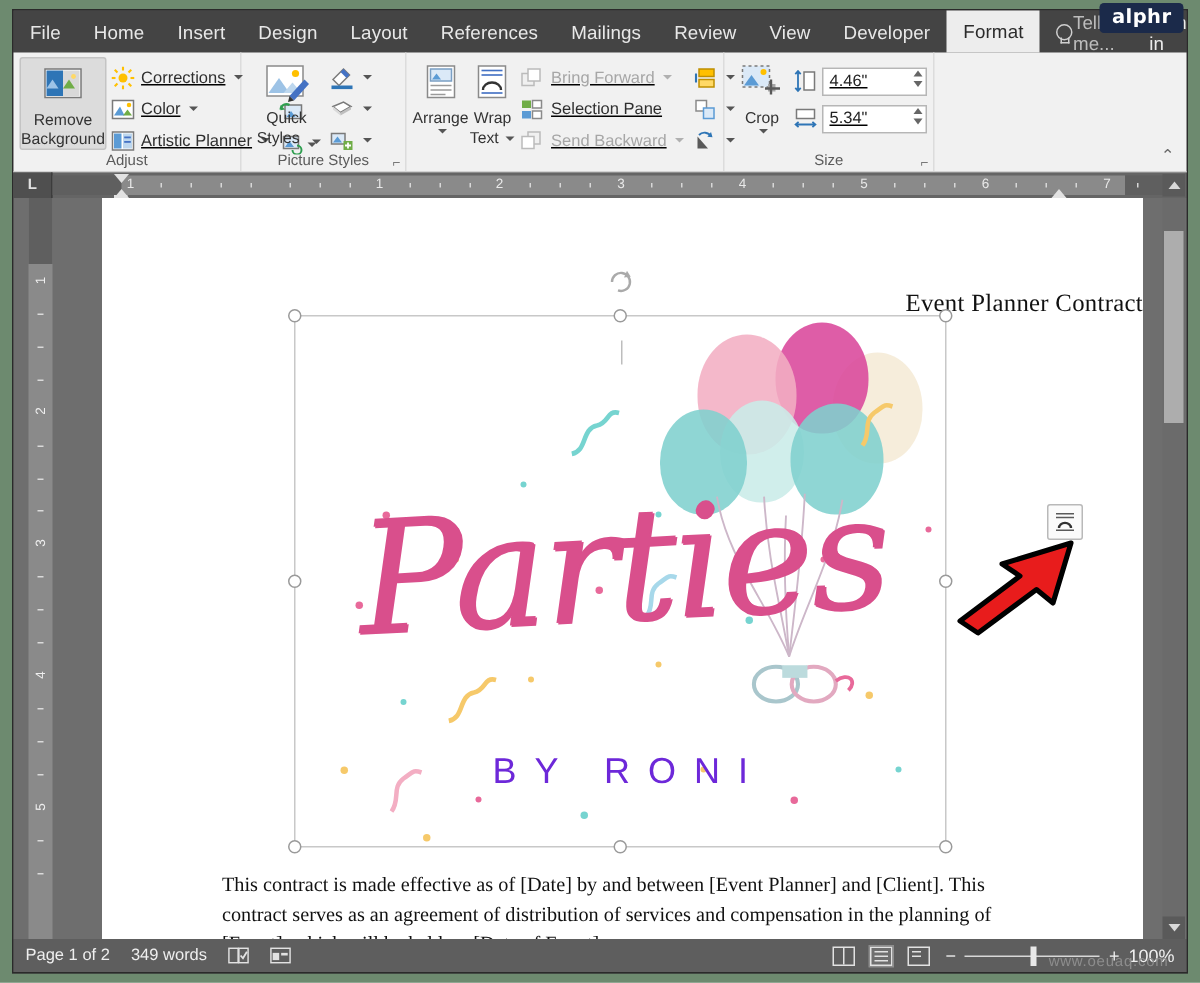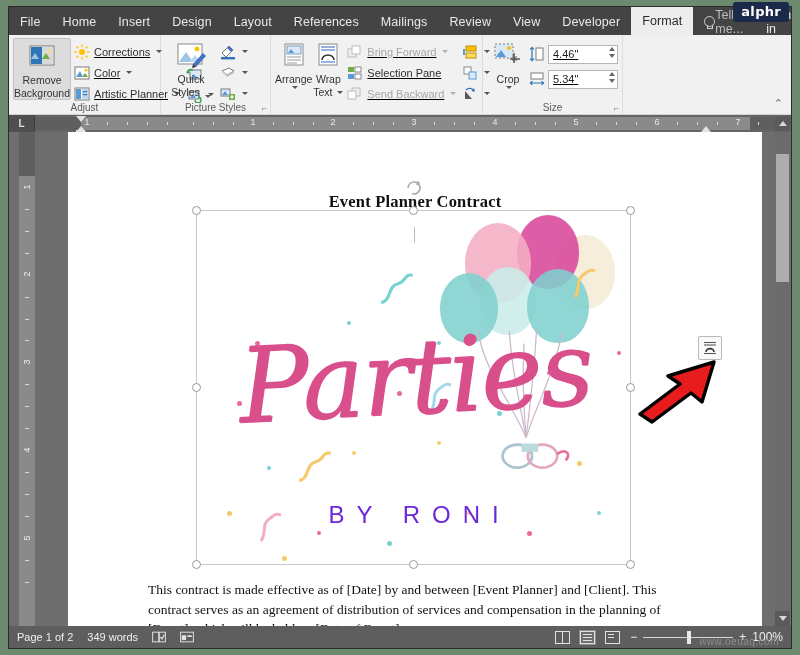--- a/index.html
+++ b/index.html
@@ -261,23 +261,23 @@
 
   .page {
     position: absolute;
     left: 59px; top: 0px;
     width: 694px; height: 100%;
     background: #ffffff;
   }
 
   .doc-title {
     position: absolute; left: 0; right: 0; top: 60px;
-    text-align: center;
+    text-align: right;
     font-family: "Liberation Serif", serif;
-    font-weight: bold;
+    font-weight: normal;
     font-size: 16.5px;
     color: #111;
     letter-spacing: .2px;
   }
 
   
   .sel-frame {
     position: absolute;
     left: 128px; top: 78px;
     width: 435px; height: 355px;

